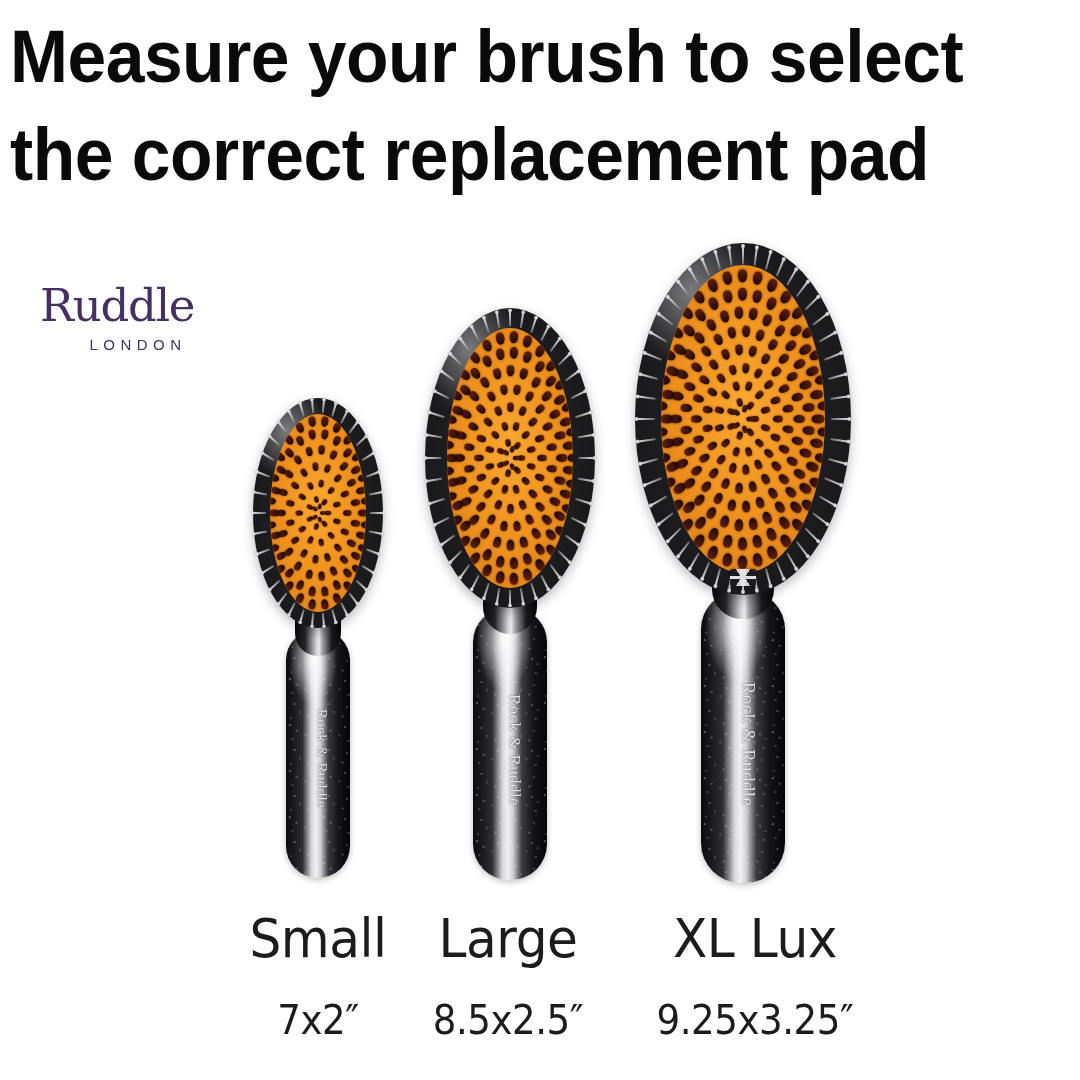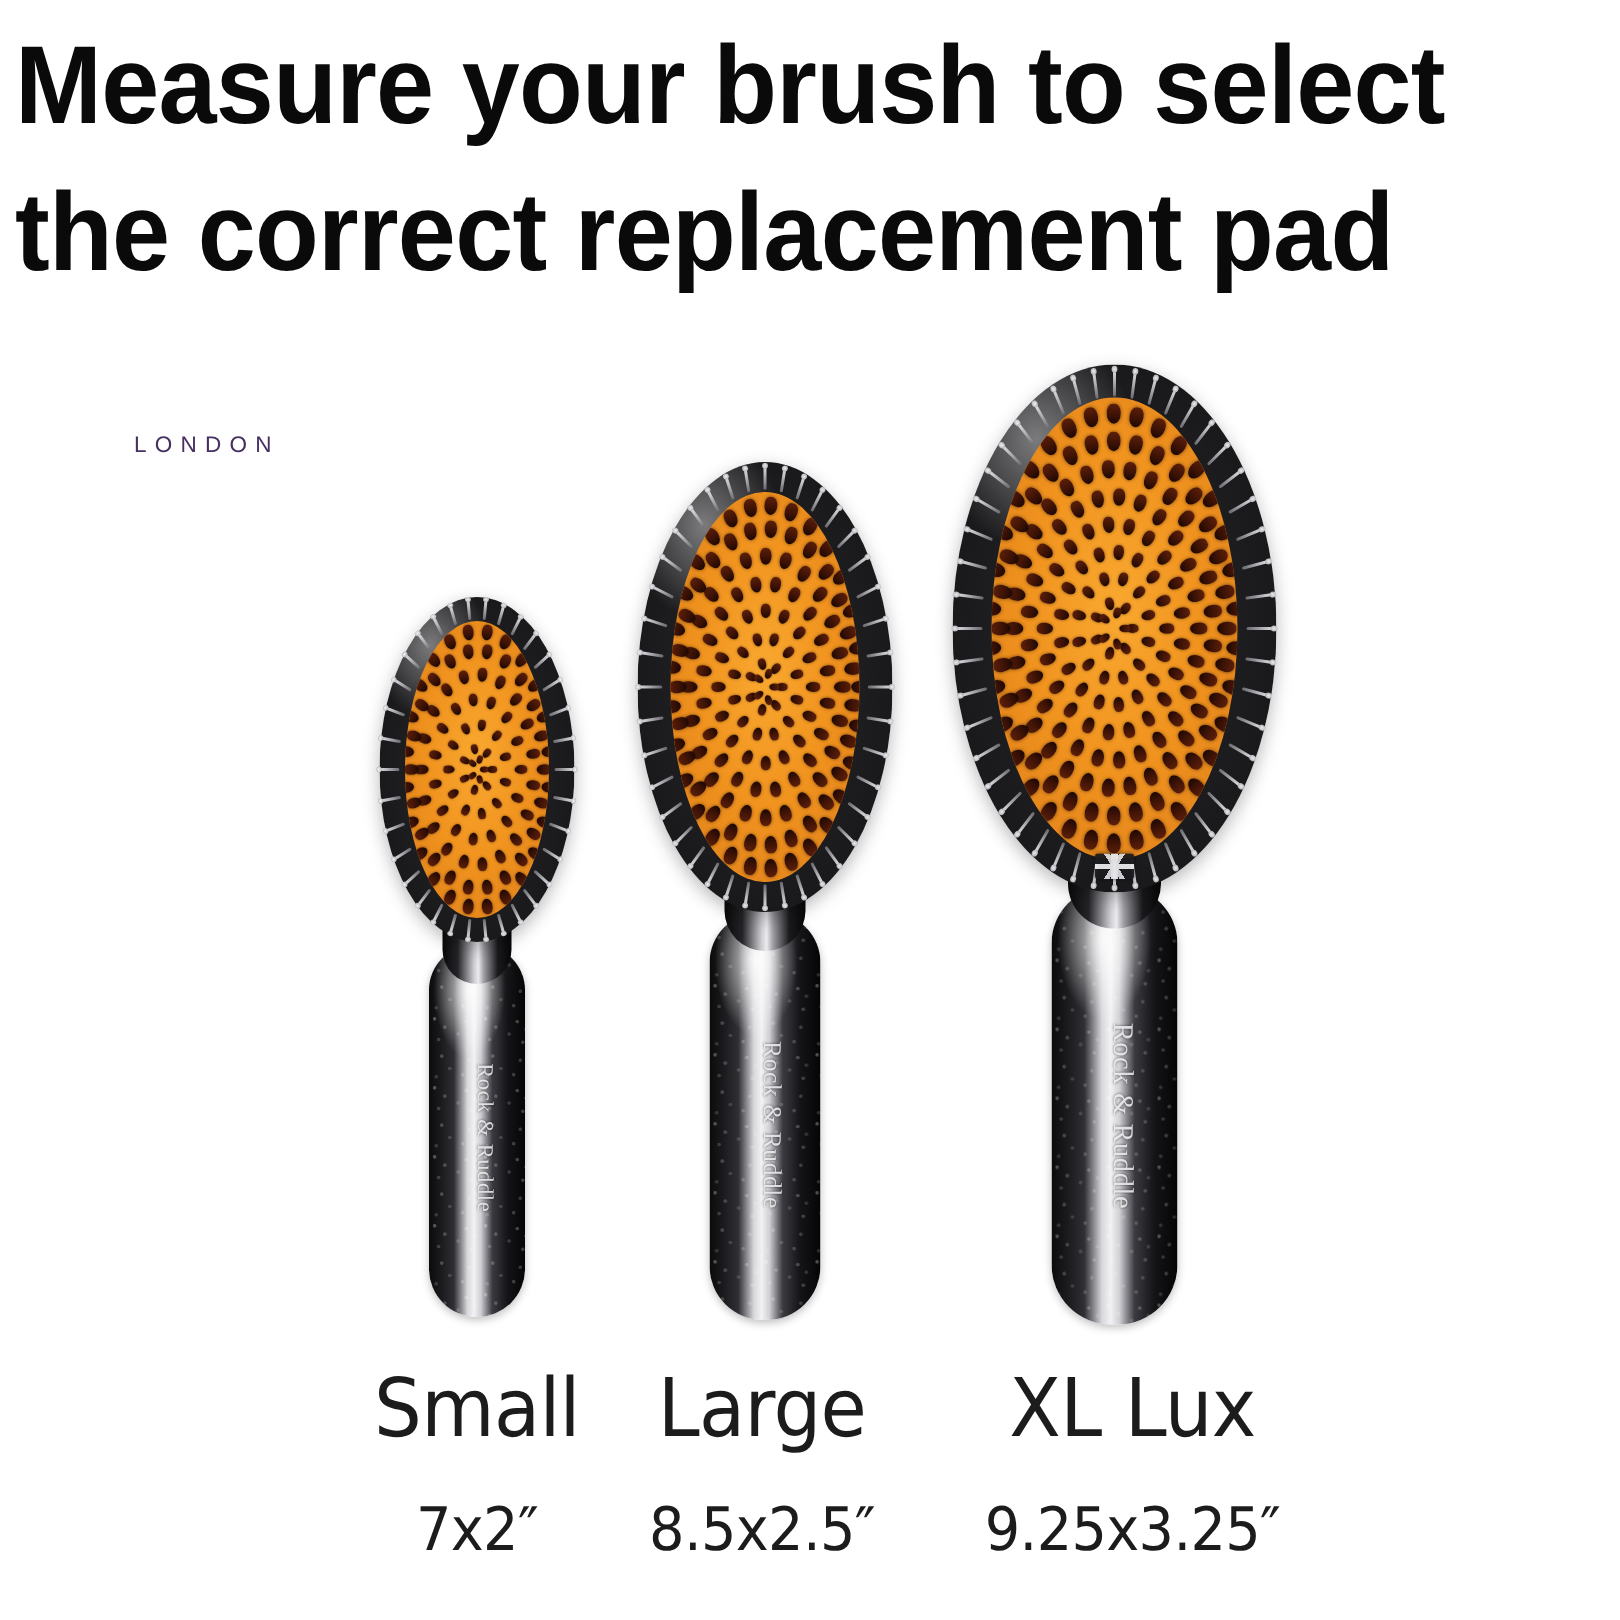--- a/index.html
+++ b/index.html
@@ -215,20 +215,21 @@
 </style>
 </head>
 <body>
 
 <div class="stage">
 
   <div class="headline">Measure your brush to select
 the correct replacement pad</div>
 
   <div class="logo">
+    <div class="logo-line">Ruddle</div>
     <div class="logo-sub">LONDON</div>
   </div>
 
   <div class="brush" style="left:238px; top:398px; width:160px; height:480px;">
     <div class="handle" style="top:232px; width:64px; height:248px; border-radius:30px 30px 32px 32px;">
       <div class="handle-text" style="top:120px;">Rock &amp; Ruddle</div>
     </div>
     <div class="neck" style="top:206px; width:46px; height:52px; border-radius:0 0 24px 24px;"></div>
     <div class="head" style="top:0px; width:130px; height:230px;">
       <div class="pad" style="left:17px; top:16px; right:17px; bottom:16px;">

